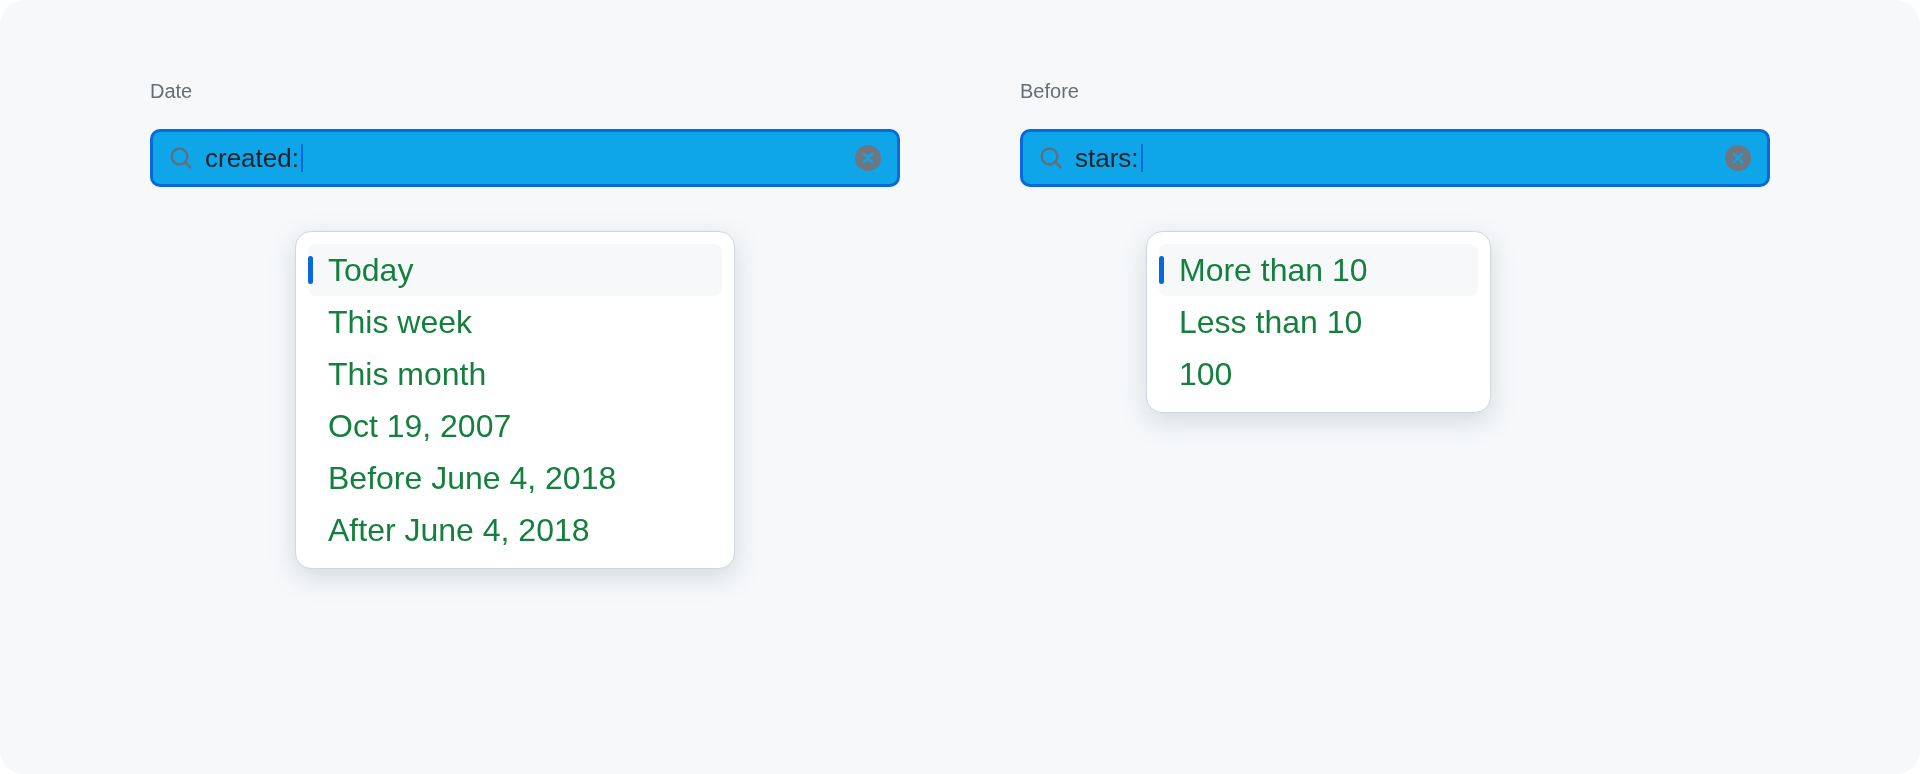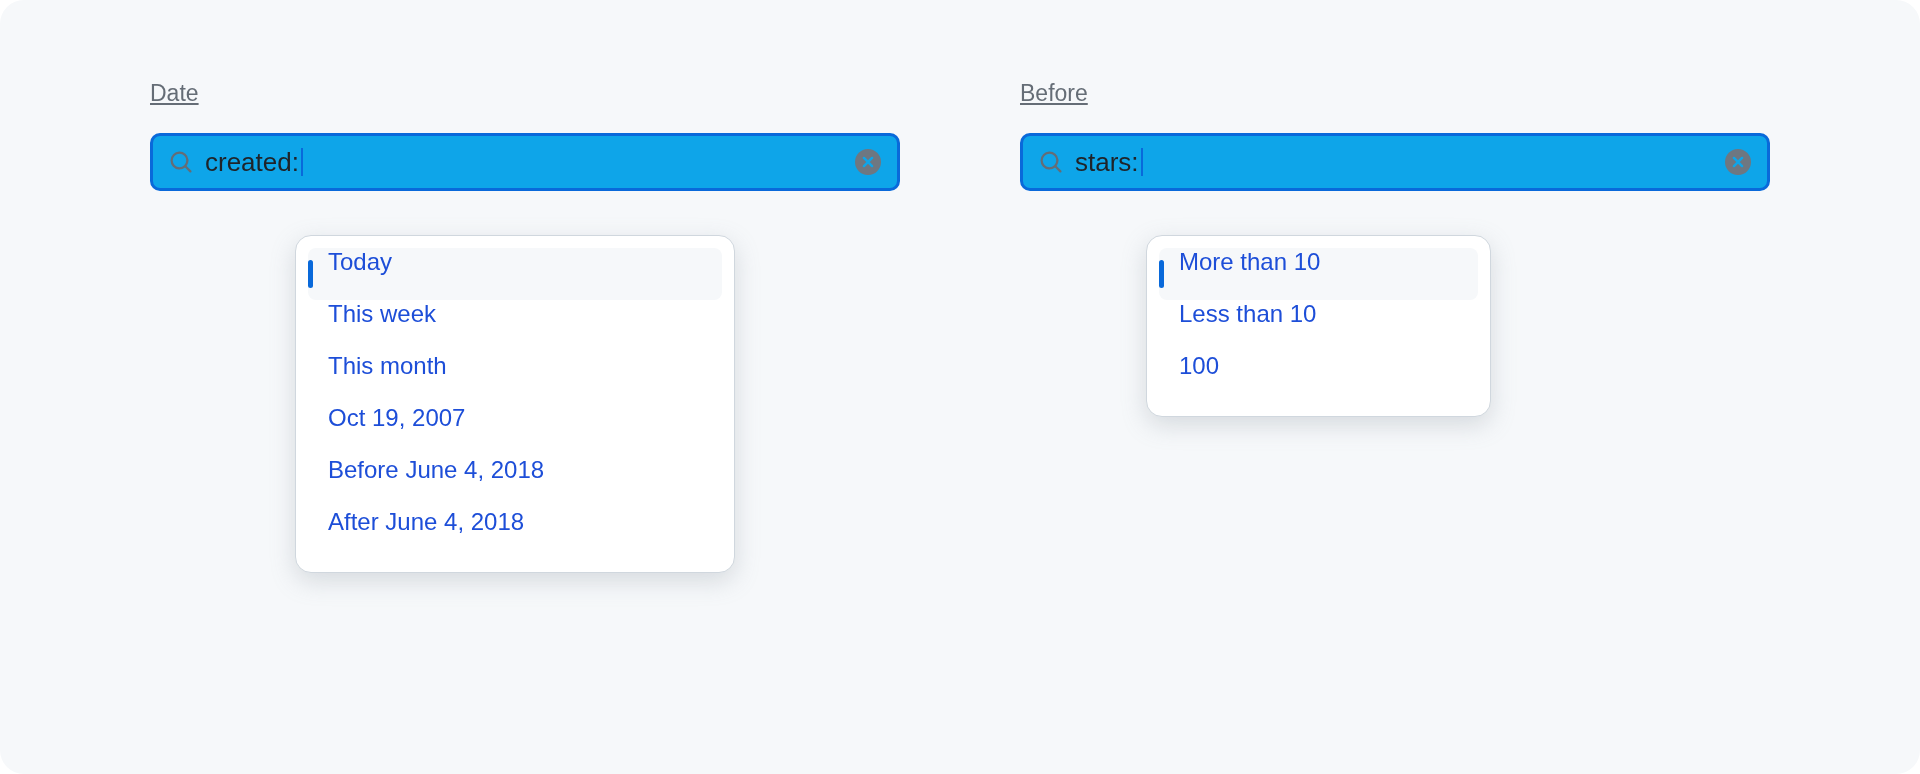--- a/index.html
+++ b/index.html
@@ -22,24 +22,23 @@
     position: relative;
     padding: 80px 150px 0 150px;
     display: flex;
     gap: 120px;
   }
   .column {
     flex: 1;
     position: relative;
   }
   .label {
-    font-size: 23px;
+    font-size: 20px;
     color: #656d76;
     margin-bottom: 26px;
-    text-decoration: underline;
   }
   .search-wrap {
     position: relative;
     width: 100%;
   }
   .search-field {
     display: flex;
     align-items: center;
     height: 58px;
     background: #0ea5e9;
@@ -90,24 +89,24 @@
     box-shadow: 0 8px 24px rgba(140,149,159,0.3);
     padding: 12px;
   }
   .dropdown.numeric {
     left: 126px;
     width: 345px;
   }
   .item {
     height: 52px;
     display: flex;
-    align-items: flex-start;
+    align-items: center;
     padding: 0 20px;
-    font-size: 24px;
-    color: #1d4ed8;
+    font-size: 32px;
+    color: #15803d;
     border-radius: 8px;
     cursor: pointer;
     position: relative;
   }
   .item.selected {
     background: #f6f8fa;
   }
   .item.selected::before {
     content: "";
     position: absolute;

